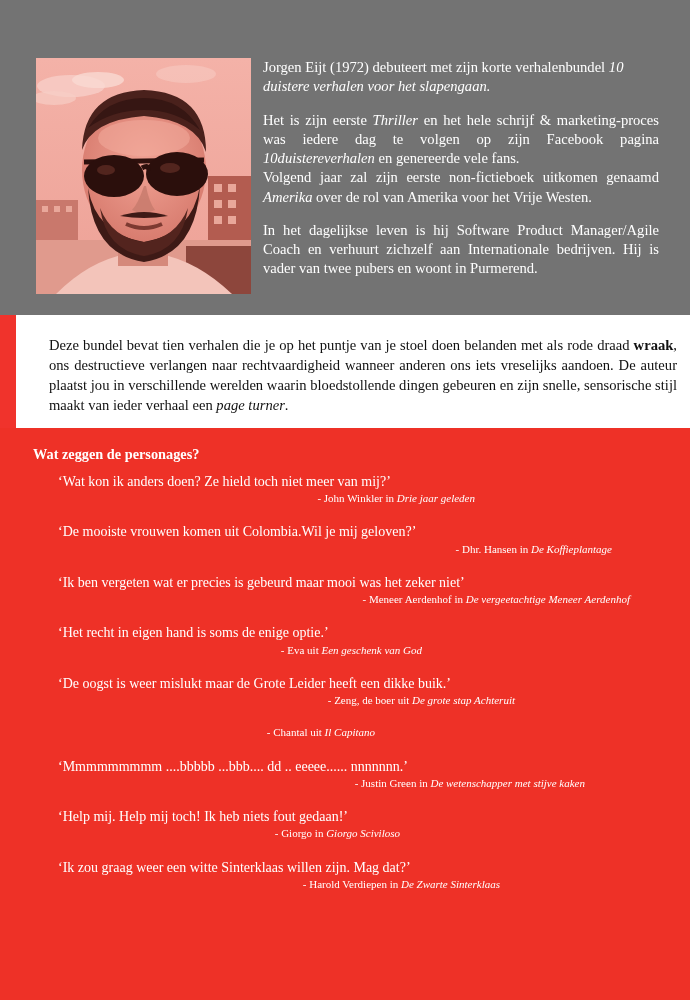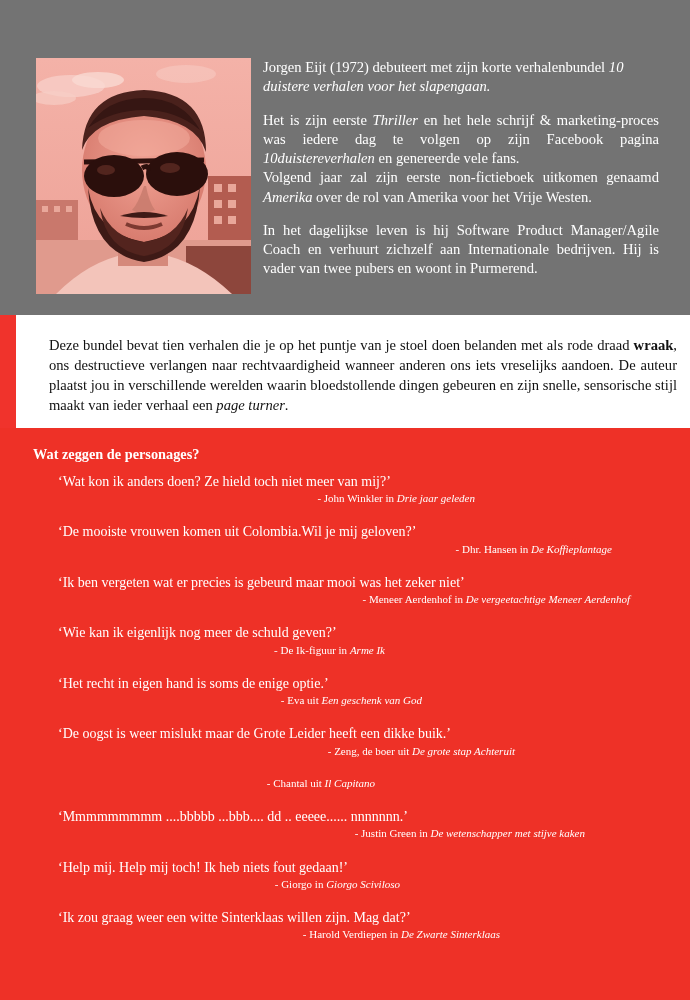--- a/index.html
+++ b/index.html
@@ -218,24 +218,20 @@
       </div>
       <div class="quote-block">
         <div class="quote-line">‘De mooiste vrouwen komen uit Colombia.Wil je mij geloven?’</div>
         <div class="quote-attr" style="padding-right: 78px;"><span>- Dhr. Hansen in </span><span class="work">De Koffieplantage</span></div>
       </div>
       <div class="quote-block">
         <div class="quote-line">‘Ik ben vergeten wat er precies is gebeurd maar mooi was het zeker niet’</div>
         <div class="quote-attr" style="padding-right: 60px;"><span>- Meneer Aerdenhof in </span><span class="work">De vergeetachtige Meneer Aerdenhof</span></div>
       </div>
       <div class="quote-block">
-        <div class="quote-line">‘Wie kan ik eigenlijk nog meer de schuld geven?’</div>
-        <div class="quote-attr" style="padding-right: 305px;"><span>- De Ik-figuur in </span><span class="work">Arme Ik</span></div>
-      </div>
-      <div class="quote-block">
         <div class="quote-line">‘Het recht in eigen hand is soms de enige optie.’</div>
         <div class="quote-attr" style="padding-right: 268px; margin-left: 28px;"><span>- Eva uit </span><span class="work">Een geschenk van God</span></div>
       </div>
       <div class="quote-block">
         <div class="quote-line">‘De oogst is weer mislukt maar de Grote Leider heeft een dikke buik.’</div>
         <div class="quote-attr" style="padding-right: 175px;"><span>- Zeng, de boer uit </span><span class="work">De grote stap Achteruit</span></div>
       </div>
       <div class="quote-block">
         <div class="quote-attr" style="padding-right: 315px;"><span>- Chantal uit </span><span class="work">Il Capitano</span></div>
       </div>

